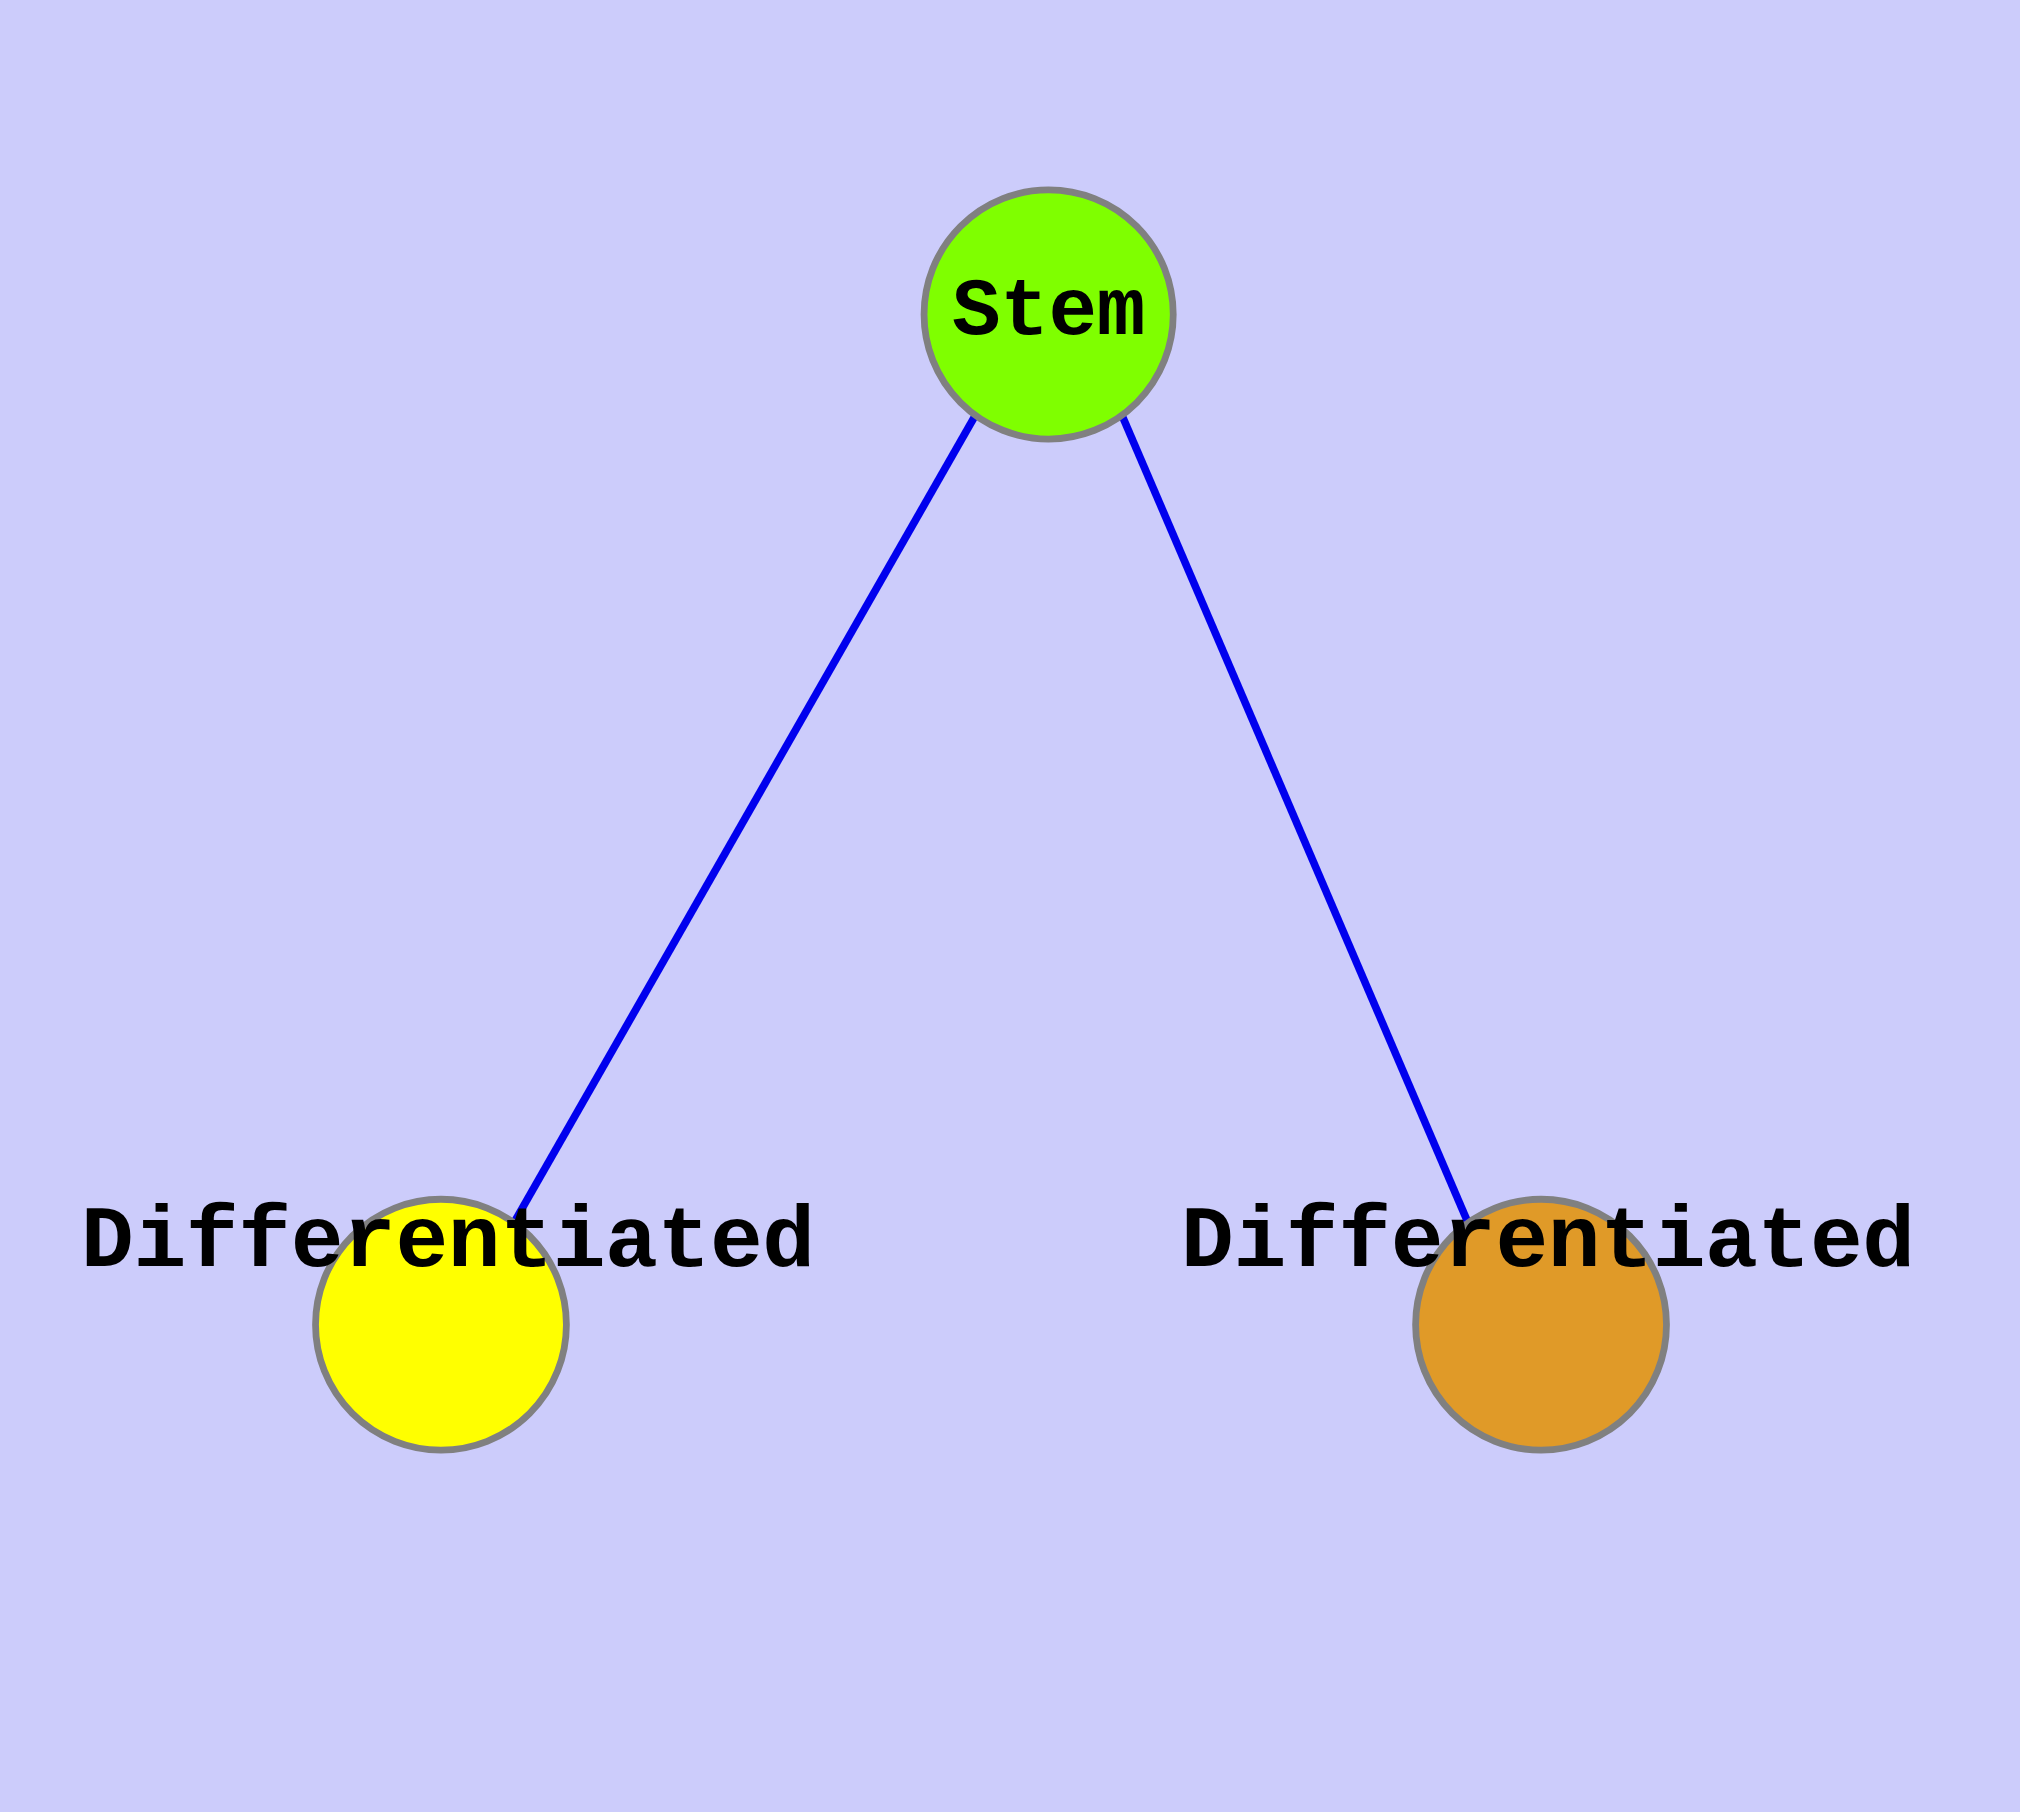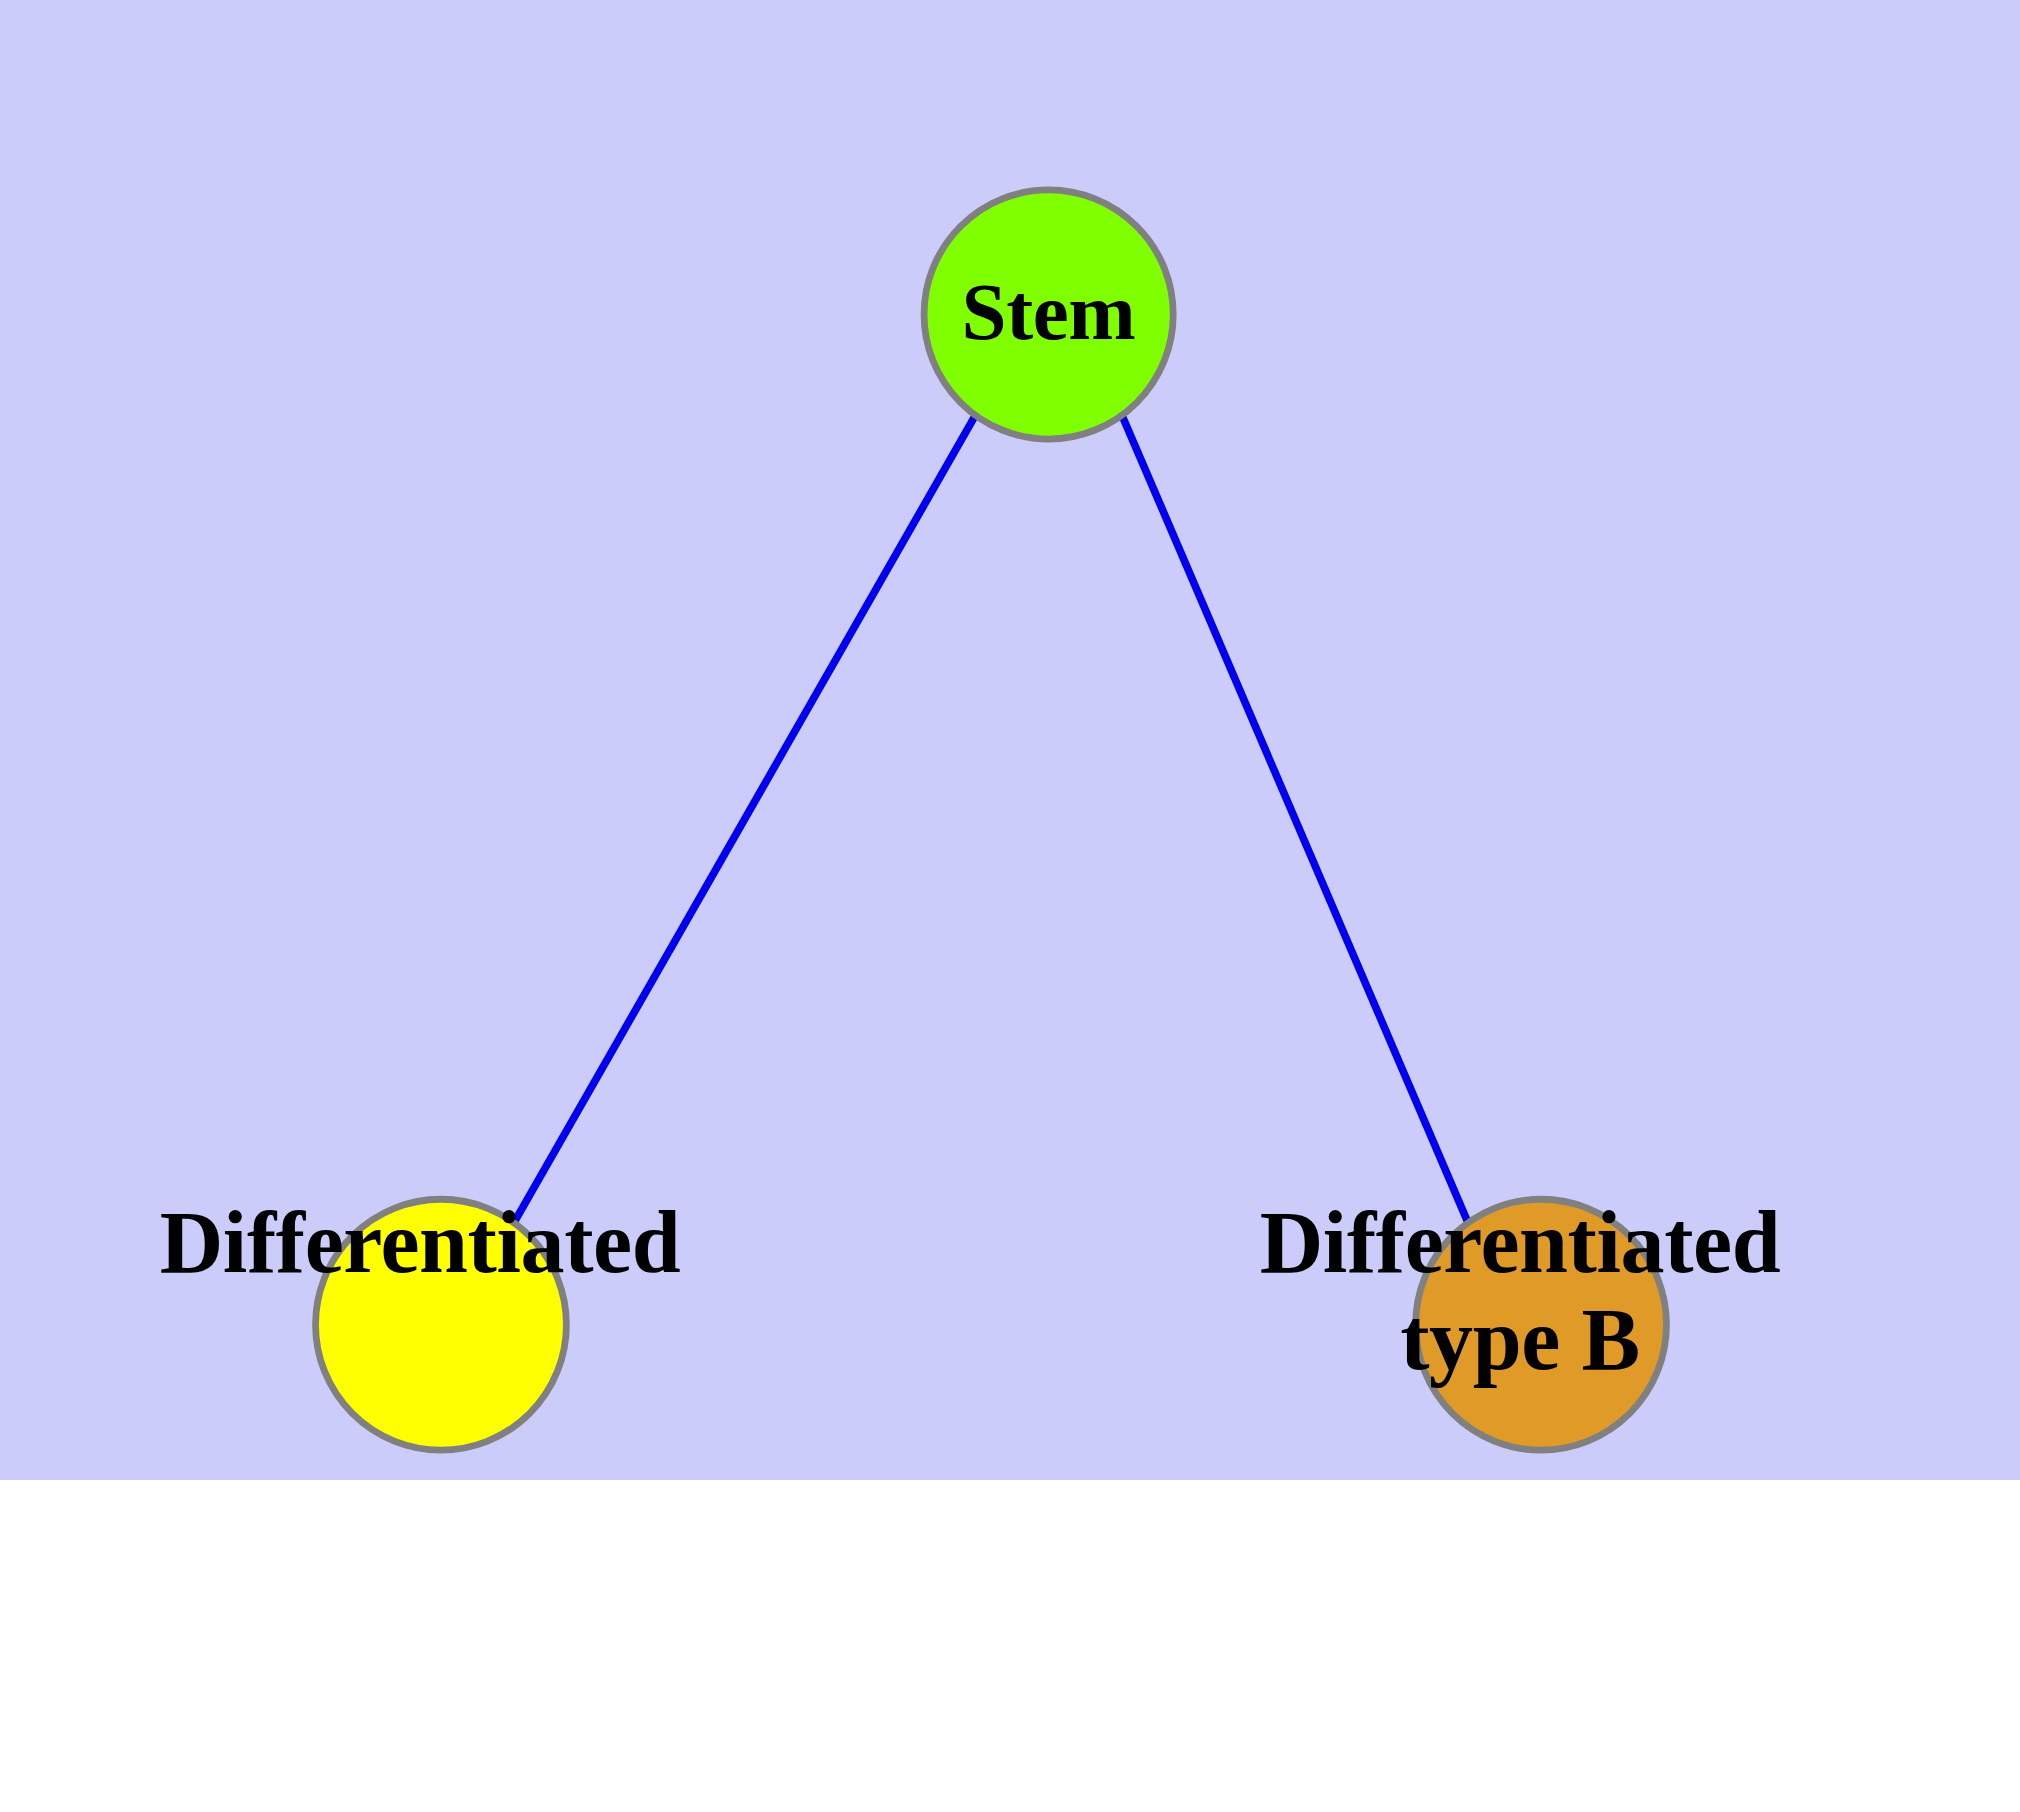--- a/index.html
+++ b/index.html
@@ -4,24 +4,24 @@
 <title>Cell Differentiation Graph</title>
 <style>
   html, body {
     margin: 0;
     padding: 0;
     background: #ffffff;
   }
   #canvas {
     position: relative;
     width: 2021px;
-    height: 1480px;
+    height: 1812px;
     overflow: hidden;
     background: #ccccfb;
-    font-family: Liberation Serif, serif;
+    font-family: Liberation Mono, monospace;
   }
   #graph-svg {
     position: absolute;
     left: 0;
     top: 0;
     width: 2021px;
     height: 1812px;
     display: block;
   }
   .node-label {
@@ -71,16 +71,16 @@
       <circle cx="1237" cy="371" r="147" fill="#7fff00" stroke="#808080" stroke-width="8"></circle>
       <circle cx="520" cy="1563" r="148" fill="#ffff00" stroke="#808080" stroke-width="8"></circle>
       <circle cx="1818" cy="1563" r="148" fill="#e09a28" stroke="#808080" stroke-width="8"></circle>
     </g>
   </svg>
 
   <div class="node-label" id="label-stem">Stem</div>
 
   <div class="node-label" id="label-diff-a"><span>Differentiated</span><br></div>
 
-  <div class="node-label" id="label-diff-b"><span>Differentiated</span><br><span>type B</span></div>
+  <div class="node-label" id="label-diff-b"><span>Differentiated</span><br></div>
 
 </div>
 
 
 </body></html>

